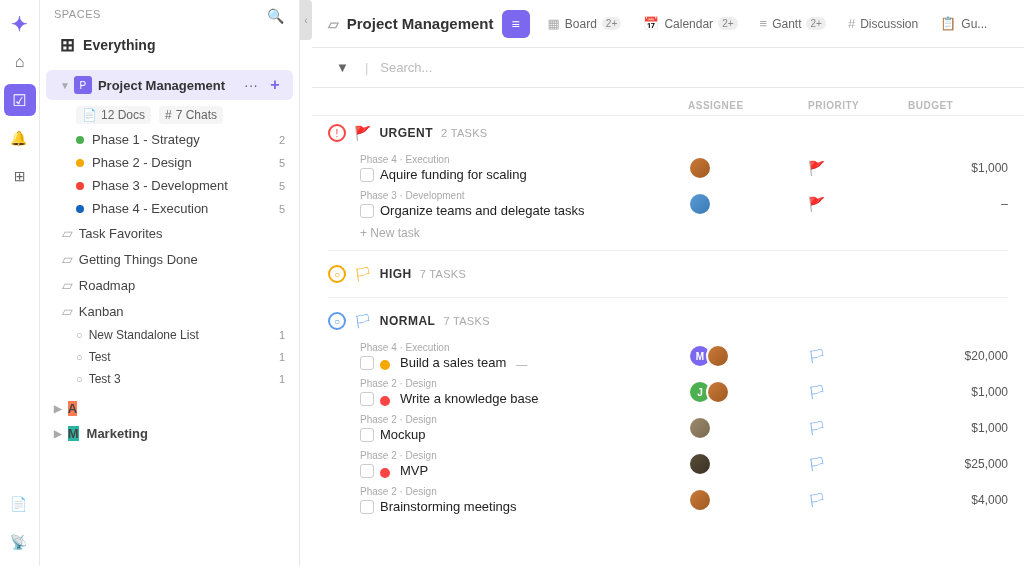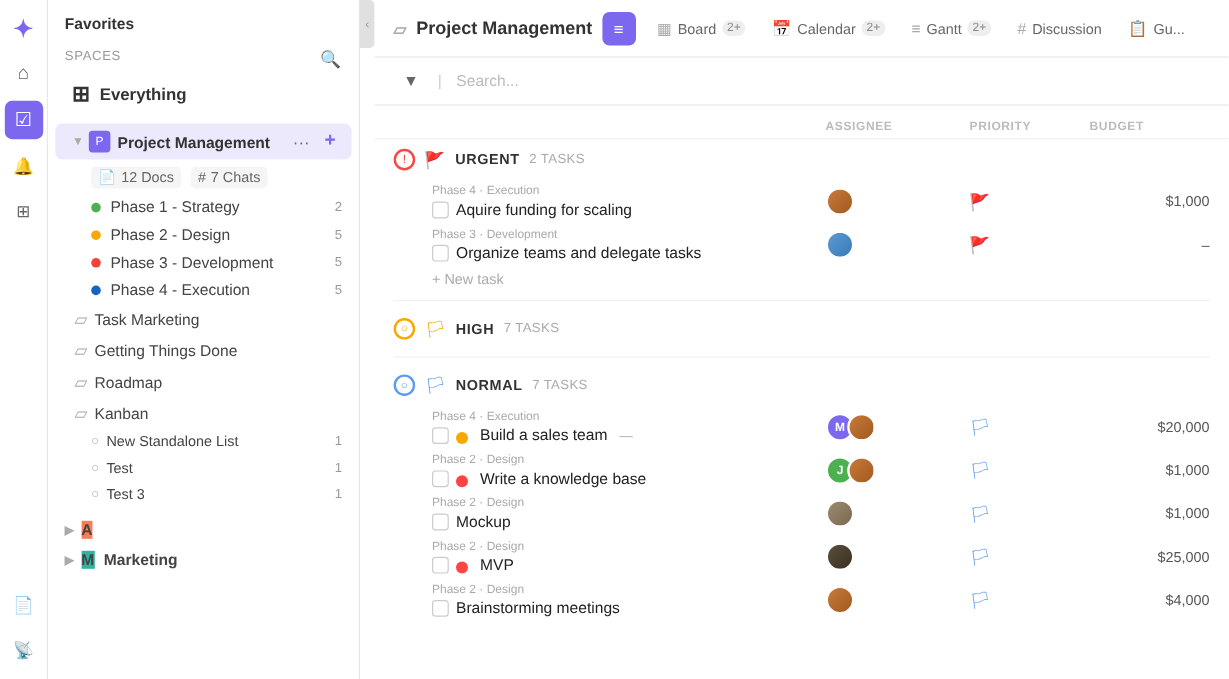--- a/index.html
+++ b/index.html
@@ -452,23 +452,20 @@
   <div class="icon-bar-item">⌂</div>
   <div class="icon-bar-item active">☑</div>
   <div class="icon-bar-item" style="font-size:14px;">🔔</div>
   <div class="icon-bar-item" style="font-size:14px;">⊞</div>
   <div style="flex:1;"></div>
   <div class="icon-bar-item" style="font-size:14px;">📄</div>
   <div class="icon-bar-item" style="font-size:14px;">📡</div>
 </div>
 
 <div class="sidebar">
-  <div class="sidebar-header">
-    <span>Favorites</span>
-  </div>
 
   <div class="sidebar-section-label">
     <span>Spaces</span>
     <span style="float:right;cursor:pointer;font-size:14px;color:#aaa;">🔍</span>
   </div>
 
   <div class="everything-item">
     <span style="font-size:18px;">⊞</span>
     <span>Everything</span>
   </div>
@@ -513,21 +510,21 @@
       <span class="phase-count">5</span>
     </div>
     <div class="phase-item">
       <div class="phase-dot" style="background:#1565c0;"></div>
       <span>Phase 4 - Execution</span>
       <span class="phase-count">5</span>
     </div>
 
     <div class="folder-item">
       <span class="folder-icon">▱</span>
-      <span>Task Marketing</span>
+      <span>Task Favorites</span>
     </div>
     <div class="folder-item">
       <span class="folder-icon">▱</span>
       <span>Getting Things Done</span>
     </div>
     <div class="folder-item">
       <span class="folder-icon">▱</span>
       <span>Roadmap</span>
     </div>
     <div class="folder-item">

